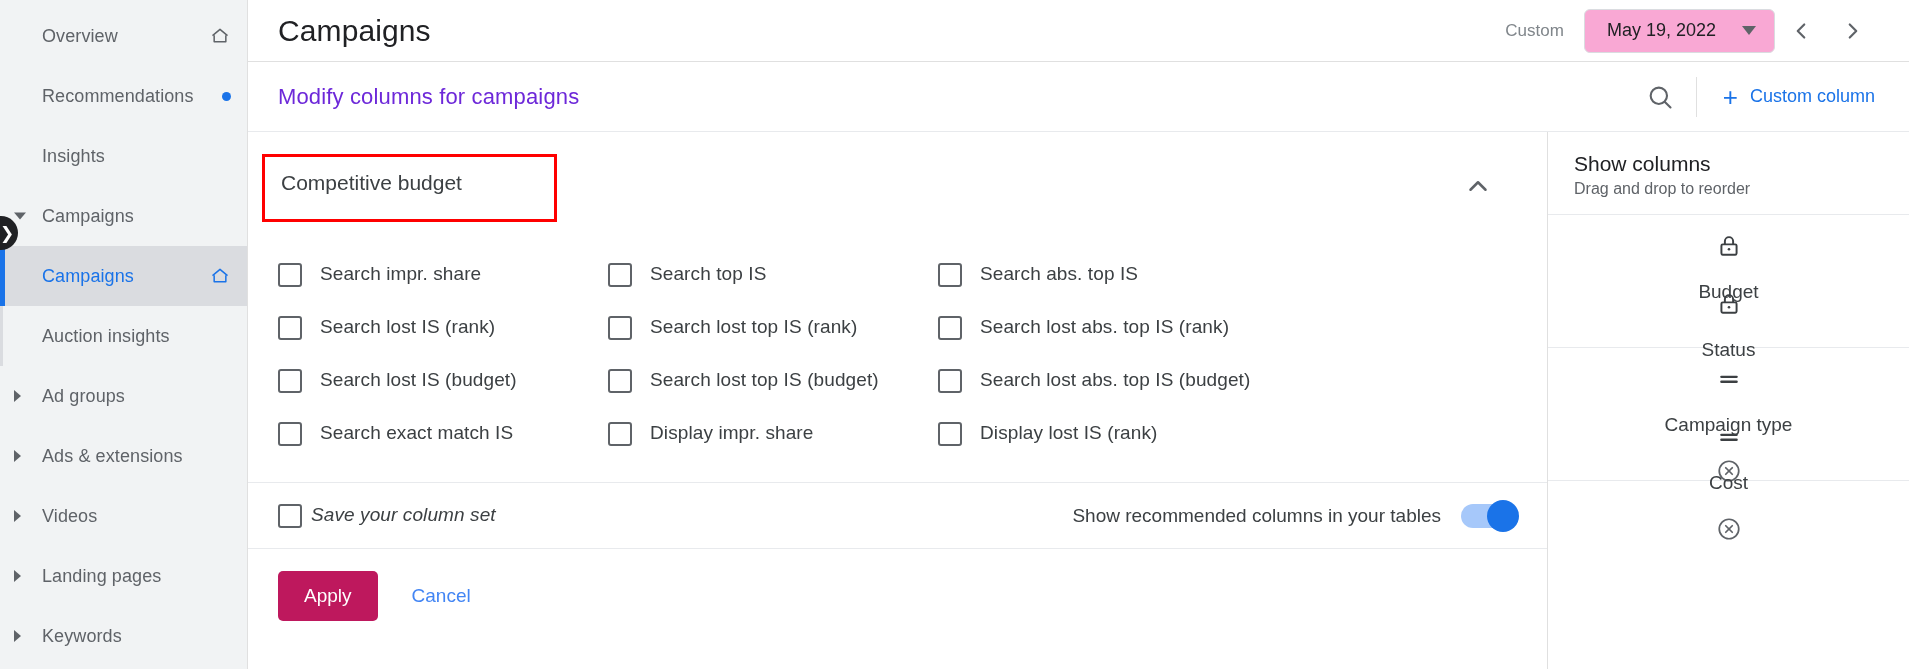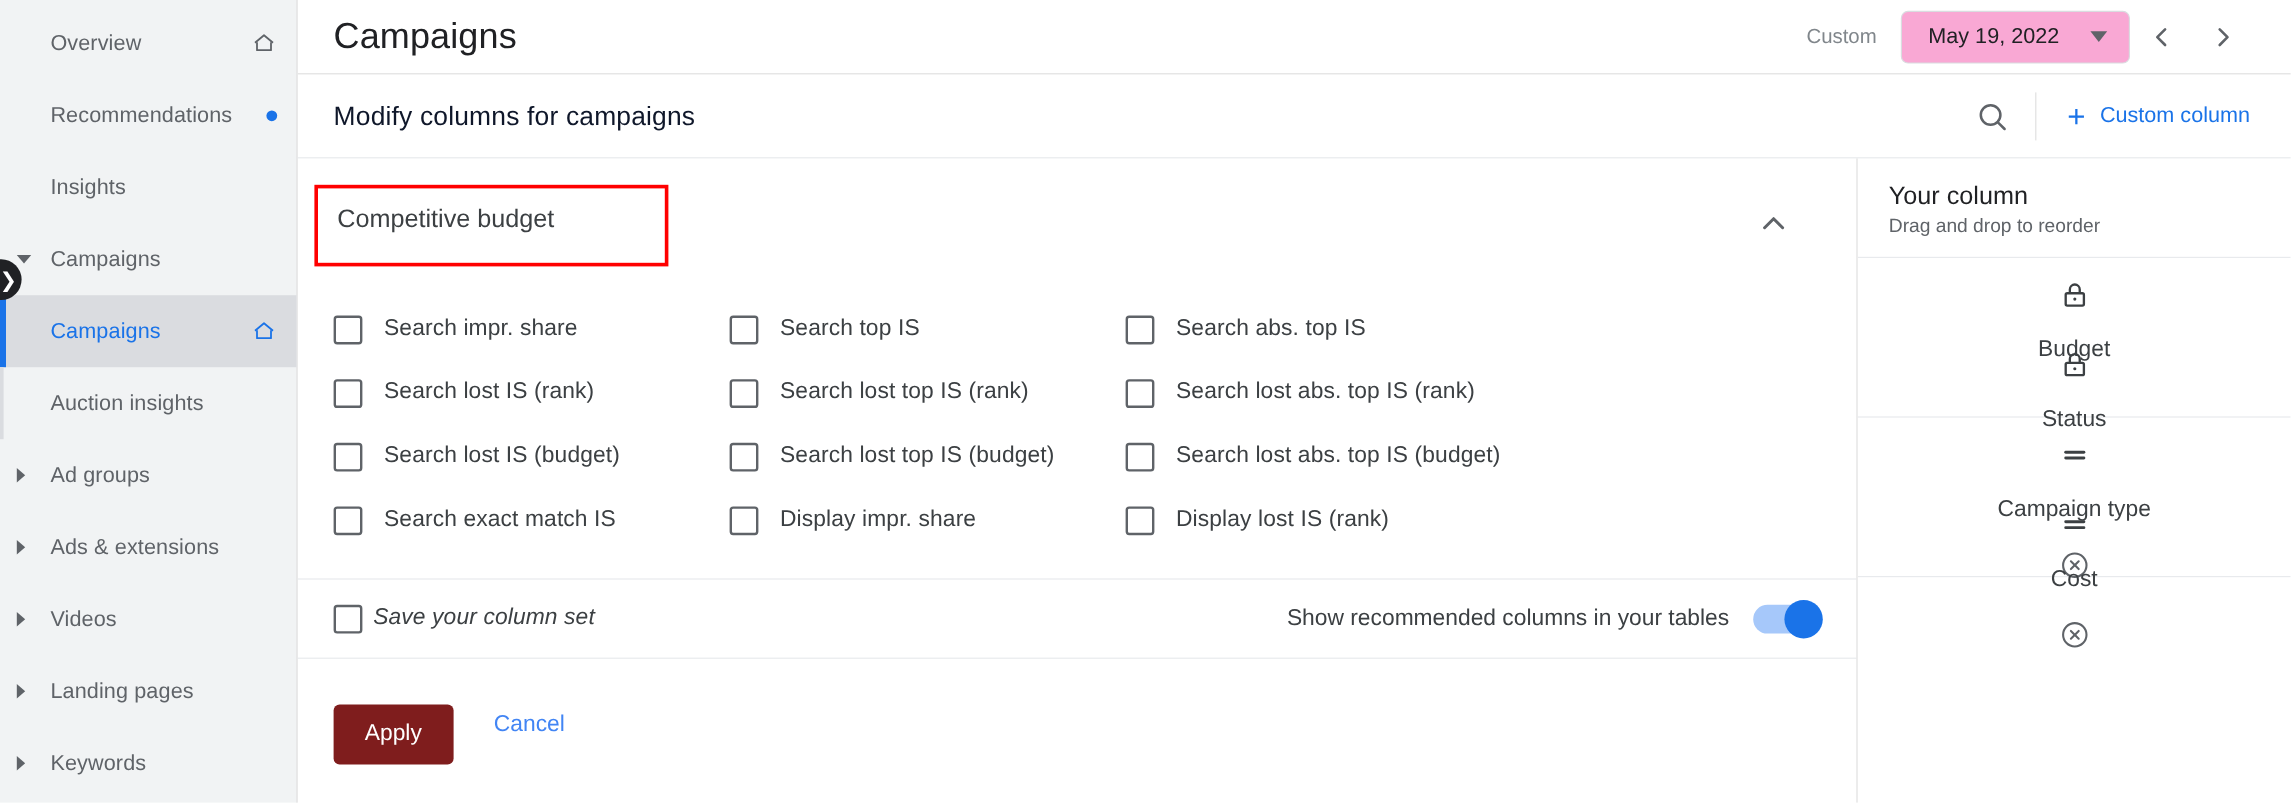--- a/index.html
+++ b/index.html
@@ -112,21 +112,21 @@
     cursor: pointer; color: #5f6368;
   }
 
   
   .dlg-header {
     height: 70px; flex: 0 0 70px;
     display: flex; align-items: center;
     padding: 0 0 0 30px;
     border-bottom: 1px solid #e8eaed;
   }
-  .dlg-title { font-size: 22px; color: #0f172a; letter-spacing: .15px; }
+  .dlg-title { font-size: 22px; color: #6d28d9; letter-spacing: .15px; }
   .dlg-header-actions { margin-left: auto; display: flex; align-items: center; height: 100%; }
   .search-btn { width: 64px; display:flex; align-items:center; justify-content:center; cursor:pointer; color:#5f6368; }
   .vdiv { width: 1px; height: 40px; background: #e0e0e0; margin: 0 8px 0 4px; }
   .custom-column-btn {
     display: flex; align-items: center; gap: 12px;
     color: #1a73e8; font-size: 18px; font-weight: 500;
     padding: 0 34px 0 18px; cursor: pointer; white-space: nowrap;
   }
   .plus-glyph { font-size: 26px; line-height: 1; font-weight: 400; }
 
@@ -198,23 +198,23 @@
     width: 56px; height: 24px; border-radius: 12px;
     background: #a6c8fa; position: relative; cursor: pointer;
   }
   .toggle .knob {
     position: absolute; right: -2px; top: -4px;
     width: 32px; height: 32px; border-radius: 50%;
     background: #1a73e8;
   }
   .footer-row2 { display: flex; align-items: center; gap: 12px; padding: 22px 30px 26px 30px; }
   .btn-apply {
-    background: #7f1d1d; color: #fff; border: none; border-radius: 5px;
+    background: #be185d; color: #fff; border: none; border-radius: 5px;
     font-family: inherit; font-size: 19px; font-weight: 500;
-    padding: 14px 26px; cursor: pointer; margin-top: 16px;
+    padding: 14px 26px; cursor: pointer;
   }
   .btn-cancel {
     background: transparent; border: none; color: #4285f4;
     font-family: inherit; font-size: 19px; font-weight: 500;
     padding: 14px 22px; cursor: pointer;
   }
 </style>
 </head>
 <body>
 
@@ -401,21 +401,21 @@
           </div>
           <div class="footer-row2">
             <button class="btn-apply">Apply</button>
             <button class="btn-cancel">Cancel</button>
           </div>
         </div>
       </div>
 
       <aside class="dlg-right">
         <div class="yc-head">
-          <div class="yc-title">Your column</div>
+          <div class="yc-title">Show columns</div>
           <div class="yc-sub">Drag and drop to reorder</div>
         </div>
         <div class="yc-group" id="locked-group">
             <div class="yc-row">
               <span class="lock-icon">
                 <svg width="26" height="26" viewBox="0 0 24 24" fill="none" stroke="currentColor" stroke-width="1.8">
                   <rect x="5" y="10.5" width="14" height="9.5" rx="1.2"></rect>
                   <path d="M8.2 10.5V7.6a3.8 3.8 0 0 1 7.6 0v2.9"></path>
                   <circle cx="12" cy="15" r="1.2" fill="currentColor" stroke="none"></circle>
                 </svg>

